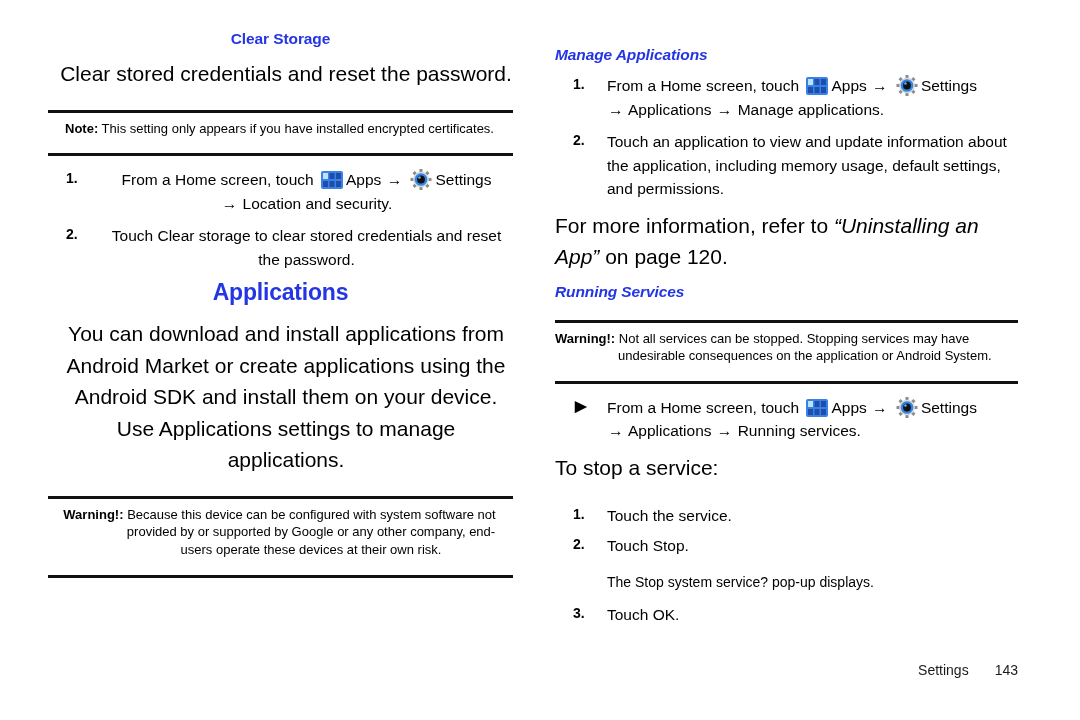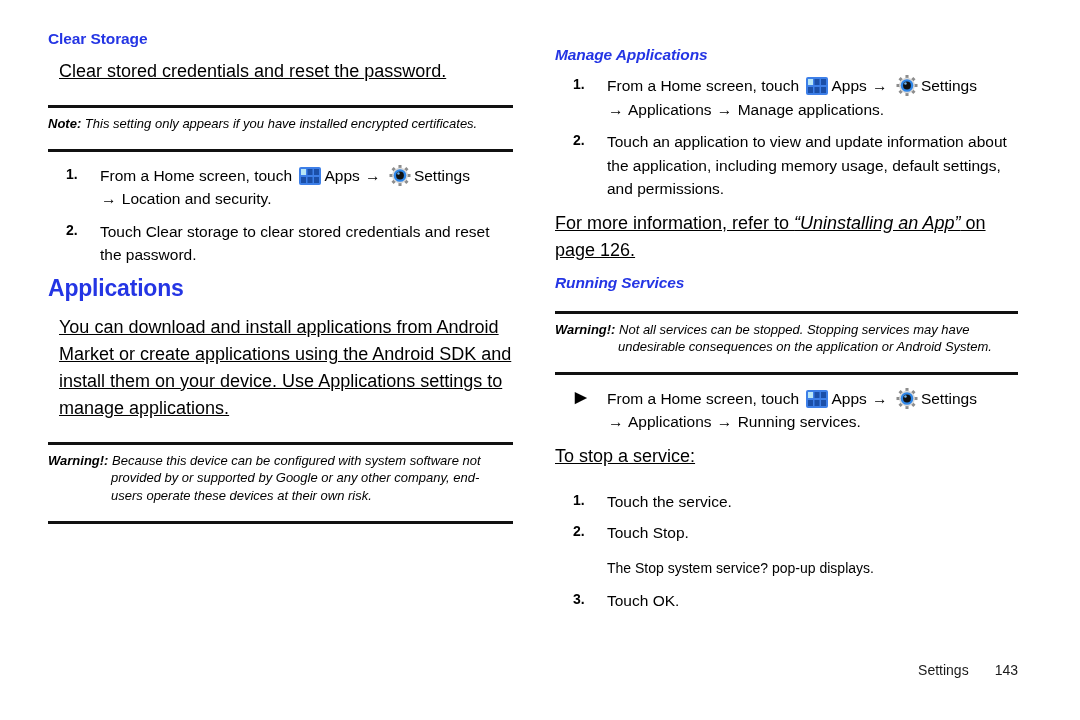--- a/index.html
+++ b/index.html
@@ -20,20 +20,21 @@
     inset: 0;
     display: flex;
   }
   .col {
     position: relative;
     box-sizing: border-box;
   }
   .col-left {
     width: 540px;
     padding: 30px 27px 0 48px;
+    text-align: center;
   }
   .col-right {
     width: 540px;
     padding: 46px 62px 0 15px;
   }
 
   
   h1.sec-title {
     font-size: 23px;
     font-weight: bold;
@@ -49,43 +50,41 @@
     margin: 0 0 11px 0;
     letter-spacing: -0.1px;
     line-height: 1.1;
   }
   h2.sub-title.italic {
     font-style: italic;
   }
 
   
   p.body {
-    font-size: 18px;
+    font-size: 21px;
     line-height: 1.5;
     margin: 0 0 10px 0;
     padding-left: 11px;
-    text-decoration: underline;
   }
   p.body.noindent {
     padding-left: 0;
   }
   p.body.tight {
     margin-bottom: 20px;
   }
 
   
   .rule {
     border: none;
     border-top: 3px solid #111;
     margin: 9px 0 0 0;
     height: 0;
   }
   .callout {
     margin: 20px 0 12px 0;
-    font-style: italic;
   }
   .callout .cbody {
     font-size: 13px;
     line-height: 1.35;
     padding: 7px 2px 7px 0;
     display: block;
   }
   .callout .cbody .lbl {
     font-weight: bold;
   }
@@ -277,21 +276,21 @@
           </span><b>Settings</b>
           <span class="cont"><b class="arrow">→</b> <b>Applications</b> <b class="arrow">→</b> <b>Manage applications</b><span>.</span></span>
         </span>
       </li>
       <li class="step">
         <span class="marker">2.</span>
         <span>Touch an application to view and update information about the application, including memory usage, default settings, and permissions.</span>
       </li>
     </ol>
 
-    <p class="body noindent"><span>For more information, refer to </span><i>“Uninstalling an App”</i><span> on page 126.</span></p>
+    <p class="body noindent"><span>For more information, refer to </span><i>“Uninstalling an App”</i><span> on page 120.</span></p>
 
     <h2 class="sub-title italic">Running Services</h2>
 
 
     <div class="callout hanging-w">
       <hr class="rule">
       <span class="cbody"><b class="lbl">Warning!:</b>
         <span>Not all services can be stopped. Stopping services may have undesirable consequences on the application or Android System.</span></span>
       <hr class="rule">
     </div>

